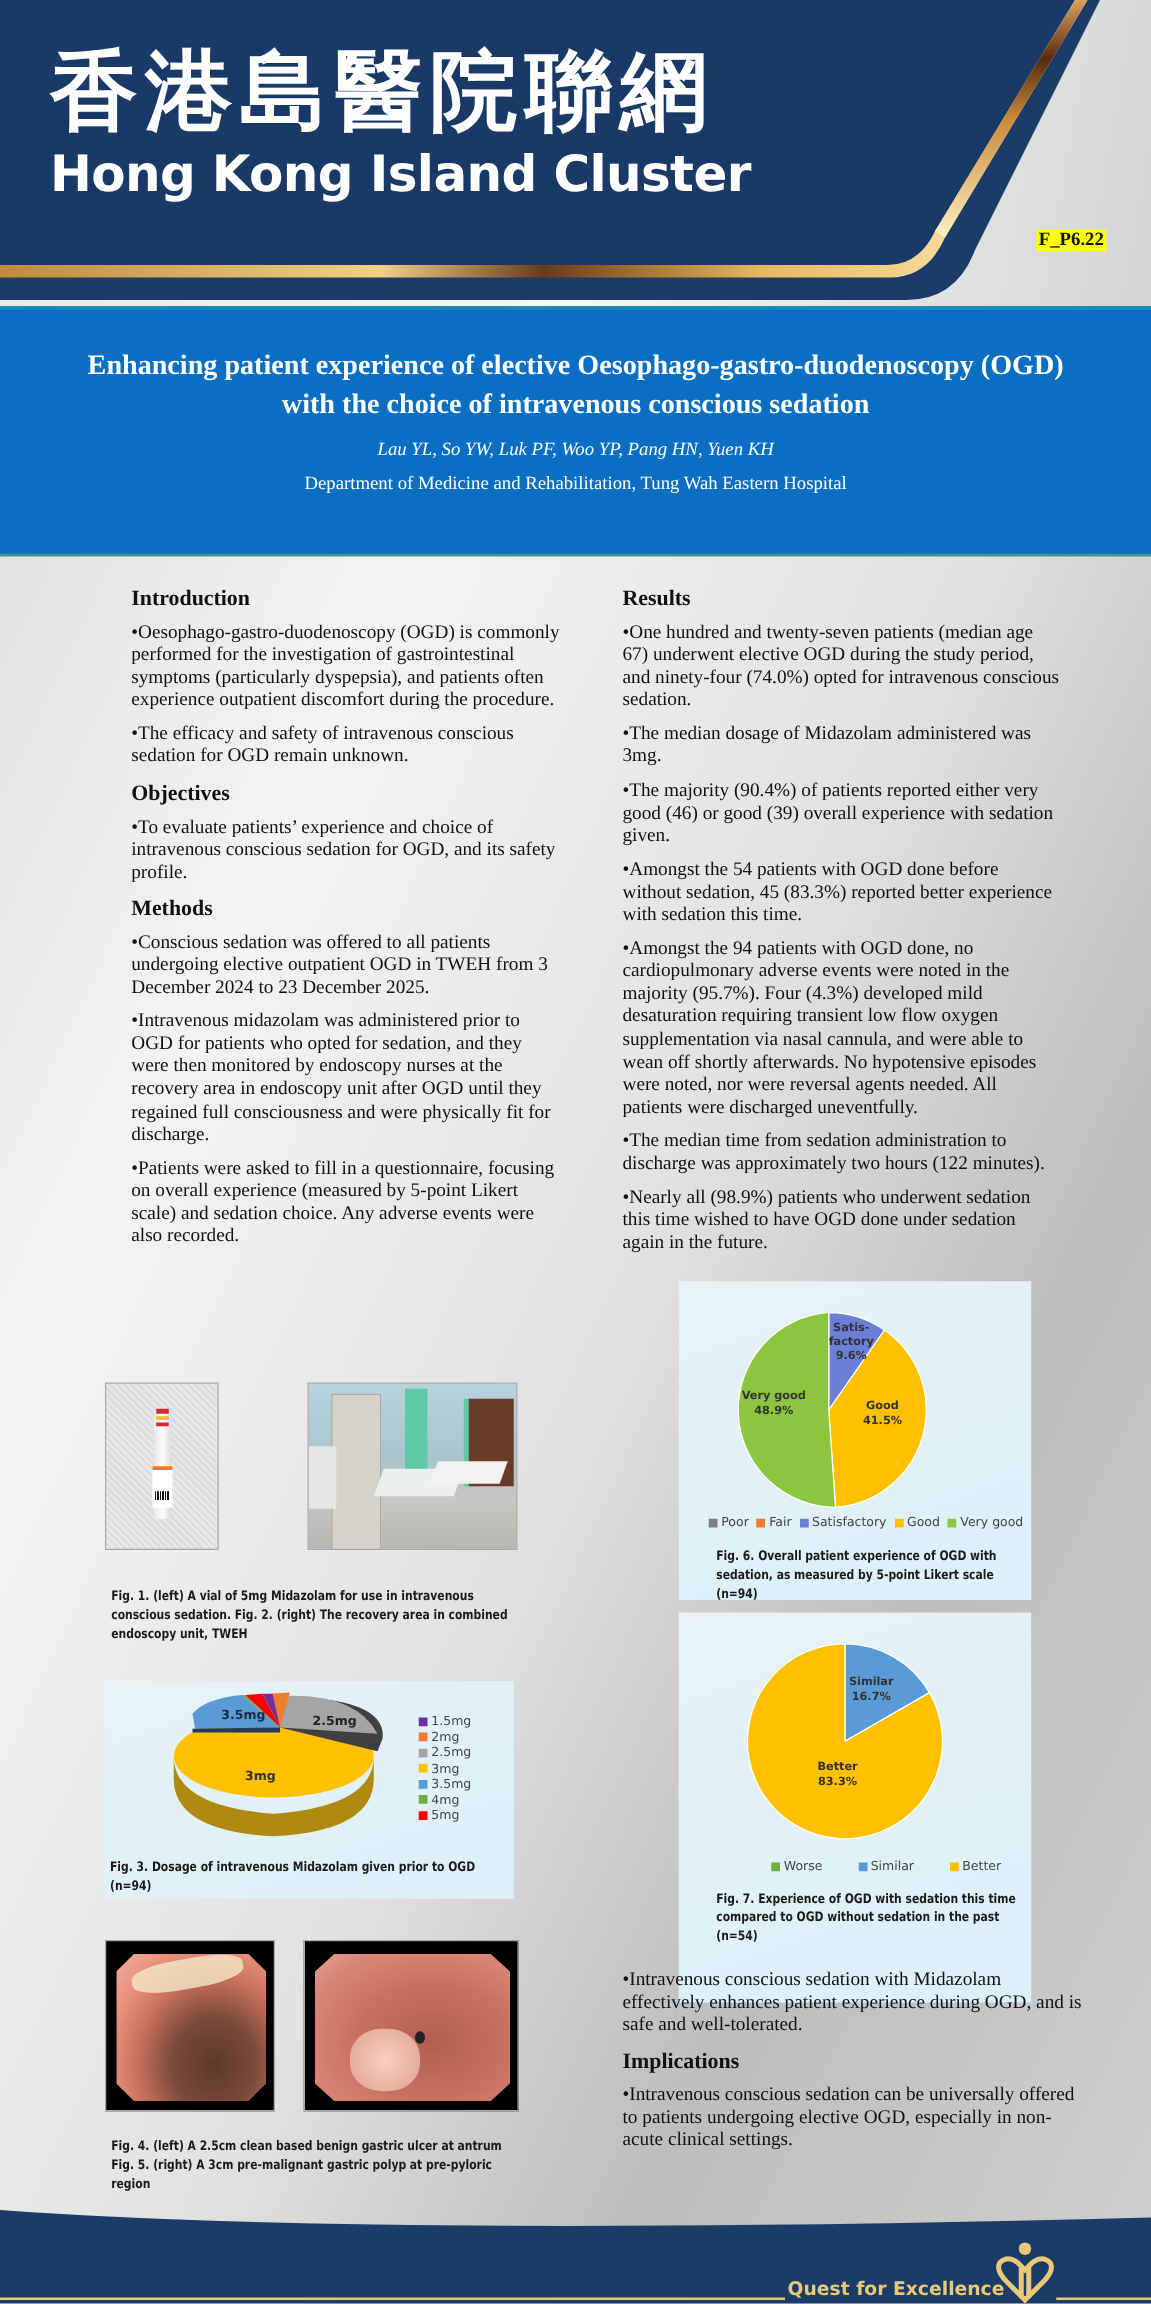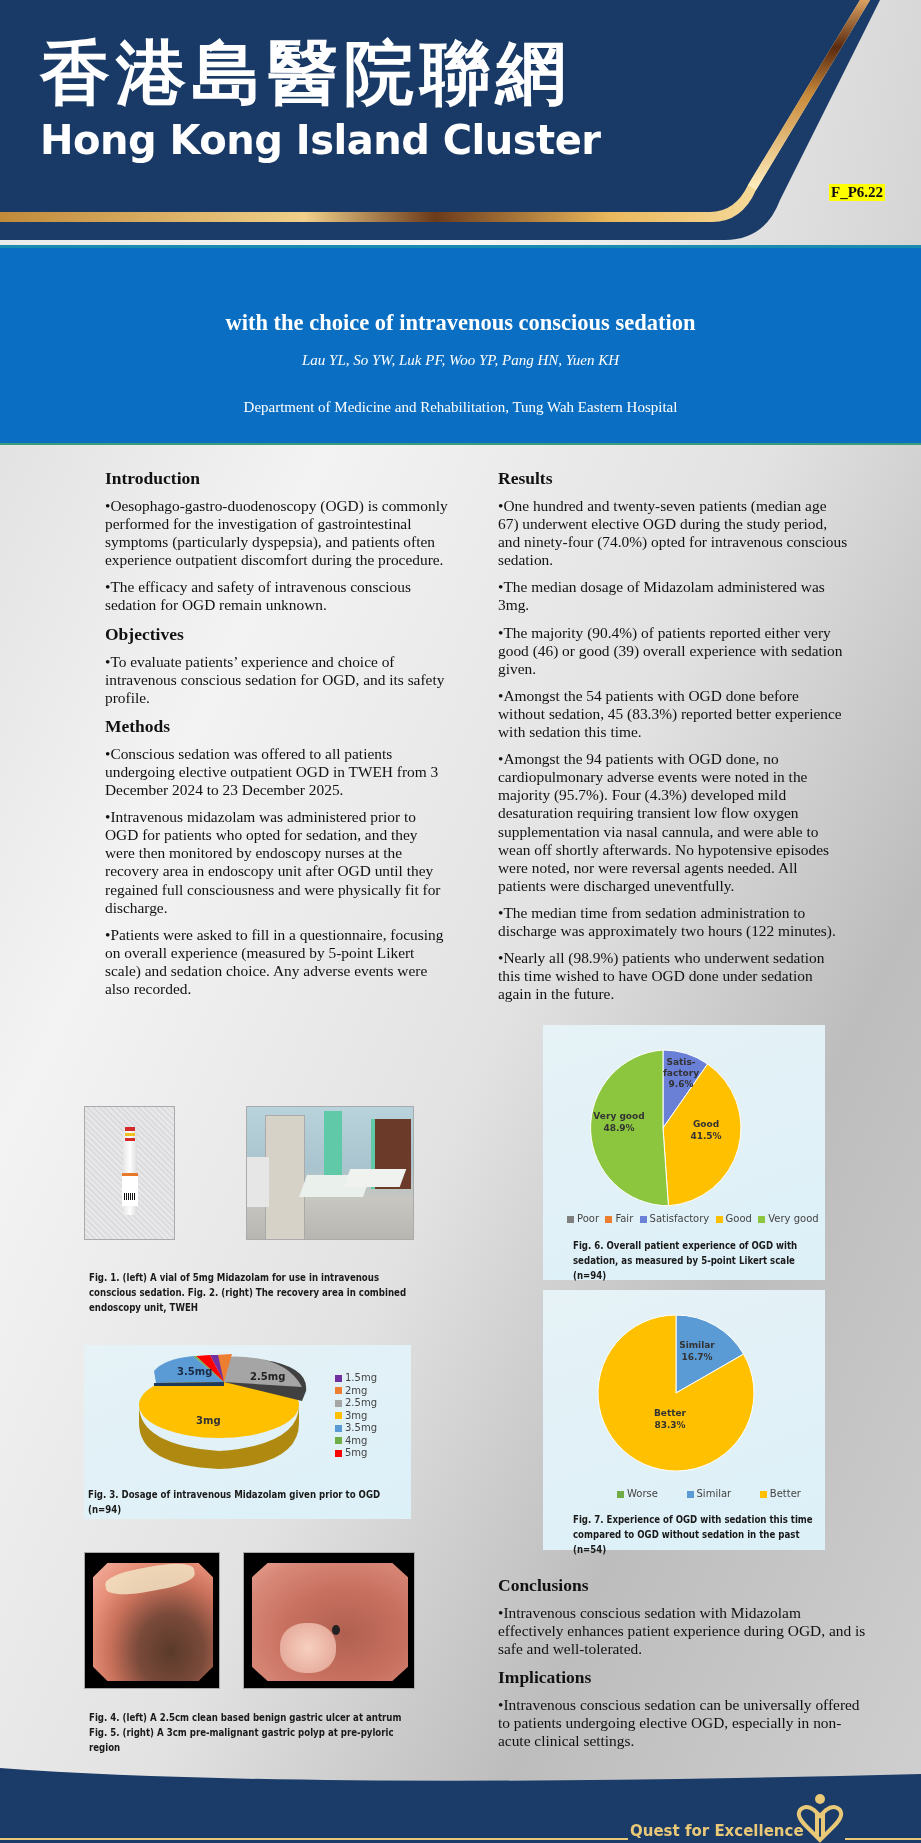--- a/index.html
+++ b/index.html
@@ -13,21 +13,21 @@
             background: linear-gradient(100deg, #e9e9e9 0%, #f7f7f7 50%, #d2d2d2 100%); padding-left: 40px; }
   #header-navy { left:0; top:0; width:921px; height:245px; }
   #header-cn { left:40px; top:38px; color:#fff; font-family:"DejaVu Sans", sans-serif; font-weight:bold; font-size:70px; letter-spacing:6px; line-height:1; }
   #header-en { left:40px; top:120px; color:#fff; font-family:"DejaVu Sans", sans-serif; font-weight:bold; font-size:40px; letter-spacing:-0.5px; line-height:1; }
   #poster-code { left:829px; top:184px; background:#ffff00; font-weight:bold; font-size:15px; padding:0 2px; line-height:17px; }
 
   
   #title-band { left:0; top:245px; width:921px; height:200px; background:#0a6fc2; border-top:3px solid #1a8bb0; border-bottom:2px solid #3a9c7a; box-sizing:border-box; text-align:center; color:#fff; }
   #title { margin-top:28px; font-weight:bold; font-size:22.5px; line-height:31px; padding:0 20px; }
   #authors { margin-top:14px; font-style:italic; font-size:15px; }
-  #dept { margin-top:30px; font-size:15px;text-align:center; }
+  #dept { margin-top:10px; font-size:15px;text-align:center; }
 
   
   .col { position:absolute; font-size:15.4px; line-height:18.1px; }
   #col-left { left:81px; top:468px; width:345px;margin-left:24px; }
   #col-right { left:498px; top:468px; width:350px; }
   .sec-h { font-weight:bold; font-size:17.5px; margin:0 0 9px 0; line-height:20px; }
   .para { margin:0 0 9px 0; }
 
   
   .photo { position:absolute; border:1px solid #aaa; box-sizing:border-box; overflow:hidden; }
@@ -65,21 +65,21 @@
     <path d="M0 212 H710 Q735 212 748 185 L860 0 H870 L756 190 Q742 222 712 222 H0 Z" fill="url(#gold)"></path>
     <path d="M748 185 L860 0 H870 L756 190 Z" fill="url(#gold2)"></path>
   </svg>
   <div id="header-cn" class="abs">香港島醫院聯網</div>
   <div id="header-en" class="abs">Hong Kong Island Cluster</div>
   <div id="poster-code" class="abs">F_P6.22</div>
 </div>
 
 <div id="title-band" class="abs">
   <div id="title">
-    <br>
+    <span>Enhancing patient experience of elective Oesophago-gastro-duodenoscopy (OGD)</span><br>
     <span>with the choice of intravenous conscious sedation</span>
   </div>
   <div id="authors">Lau YL, So YW, Luk PF, Woo YP, Pang HN, Yuen KH</div>
   <div id="dept">Department of Medicine and Rehabilitation, Tung Wah Eastern Hospital</div>
 </div>
 
 <div id="col-left" class="col">
   <div class="sec-h">Introduction</div>
   <p class="para">•Oesophago-gastro-duodenoscopy (OGD) is commonly performed for the investigation of gastrointestinal symptoms (particularly dyspepsia), and patients often experience outpatient discomfort during the procedure.</p>
   <p class="para">•The efficacy and safety of intravenous conscious sedation for OGD remain unknown.</p>
@@ -184,42 +184,41 @@
   <div class="abs legend" style="left:24px;top:188px;white-space:nowrap;">
     <span class="sw" style="background:#7f7f7f"></span><span>Poor</span>&nbsp;
     <span class="sw" style="background:#ed7d31"></span><span>Fair</span>&nbsp;
     <span class="sw" style="background:#6a7fd6"></span><span>Satisfactory</span>&nbsp;
     <span class="sw" style="background:#ffc000"></span><span>Good</span>&nbsp;
     <span class="sw" style="background:#8cc63f"></span><span>Very good</span>
   </div>
   <div class="cap" style="left:30px;top:213px;width:300px;">Fig. 6. Overall patient experience of OGD with sedation, as measured by 5-point Likert scale (n=94)</div>
 </div>
 
-<div class="chart-box" style="left:543px;top:1290px;width:282px;height:260px;">
+<div class="chart-box" style="left:543px;top:1290px;width:282px;height:312px;">
   <svg class="abs" style="left:0;top:0;" width="282" height="200">
 
     <path d="M133 103 L133 25 A78 78 0 0 1 200.6 64.1 Z" fill="#5b9bd5" stroke="#fff" stroke-width="1"></path>
     <path d="M133 103 L200.6 64.1 A78 78 0 1 1 133 25 Z" fill="#ffc000" stroke="#fff" stroke-width="1"></path>
     <g font-family="DejaVu Sans, sans-serif" font-size="9" font-weight="bold" fill="#333" text-anchor="middle">
       <text x="154" y="58">Similar</text>
         <text x="154" y="70">16.7%</text>
       <text x="127" y="126">Better</text>
         <text x="127" y="138">83.3%</text>
     </g>
   </svg>
   <div class="abs legend" style="left:36px;top:198px;white-space:nowrap;padding-left:38px;">
     <span class="sw" style="background:#70ad47"></span><span>Worse</span>&nbsp;&nbsp;&nbsp;&nbsp;&nbsp;&nbsp;&nbsp;&nbsp;
     <span class="sw" style="background:#5b9bd5"></span><span>Similar</span>&nbsp;&nbsp;&nbsp;&nbsp;&nbsp;&nbsp;&nbsp;&nbsp;
     <span class="sw" style="background:#ffc000"></span><span>Better</span>
   </div>
   <div class="cap" style="left:30px;top:222px;width:300px;">Fig. 7. Experience of OGD with sedation this time compared to OGD without sedation in the past (n=54)</div>
 </div>
 
 <div class="col" style="left:498px;top:1575px;width:370px;">
-  <div class="sec-h">Conclusions</div>
   <p class="para">•Intravenous conscious sedation with Midazolam effectively enhances patient experience during OGD, and is safe and well-tolerated.</p>
   <div class="sec-h">Implications</div>
   <p class="para">•Intravenous conscious sedation can be universally offered to patients undergoing elective OGD, especially in non-acute clinical settings.</p>
 </div>
 
 <svg id="footer" class="abs" viewBox="0 0 921 83">
   <path d="M0 8 Q300 30 921 14 L921 83 L0 83 Z" fill="#1b3c68"></path>
   <line x1="0" y1="79" x2="628" y2="79" stroke="#e9c878" stroke-width="2"></line>
   <line x1="845" y1="79" x2="921" y2="79" stroke="#e9c878" stroke-width="2"></line>
   <g fill="none" stroke="#e9c878" stroke-width="4">

